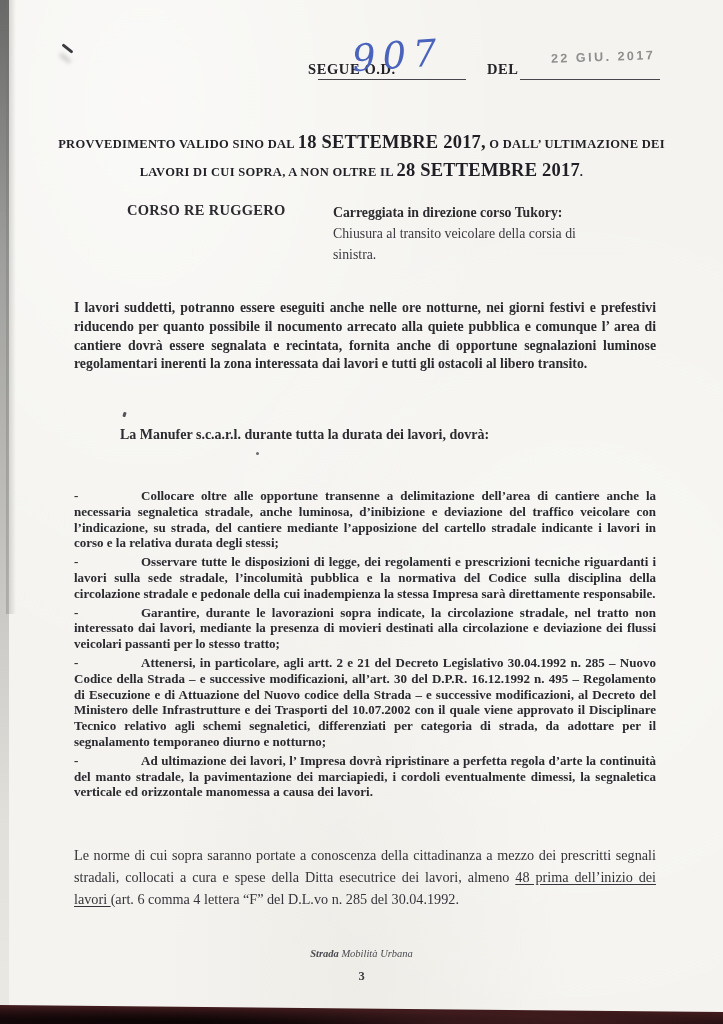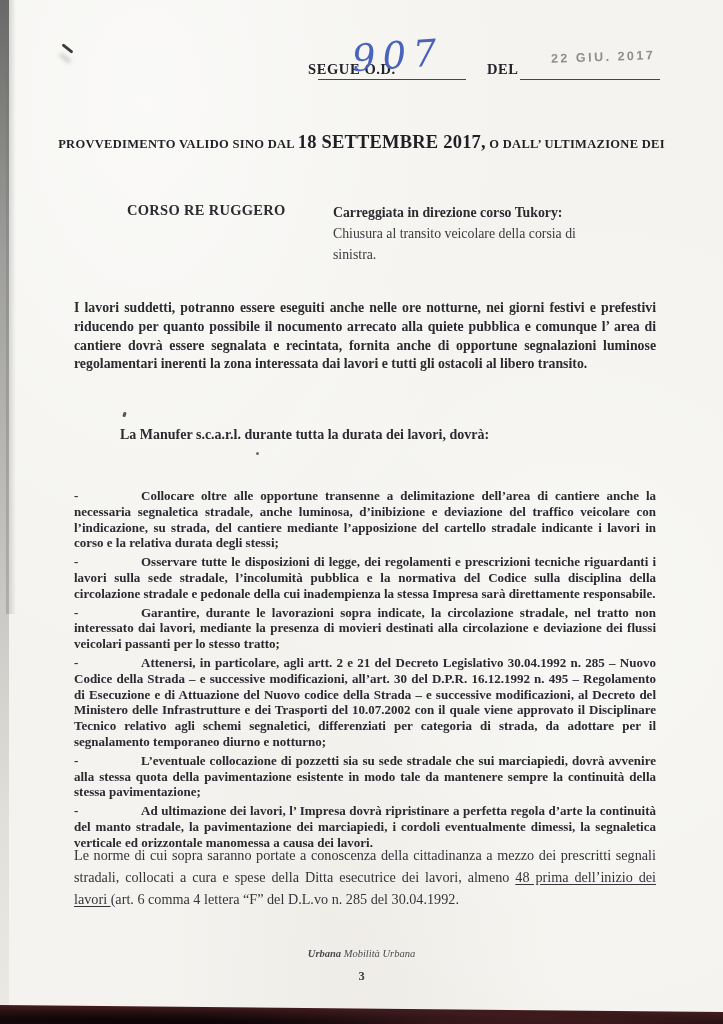--- a/index.html
+++ b/index.html
@@ -92,40 +92,40 @@
 
   <span class="hdr-label segue">SEGUE O.D.</span>
   <span class="uline uline1"></span>
   <span class="handwritten">907</span>
   <span class="hdr-label del">DEL</span>
   <span class="uline uline2"></span>
   <span class="stamp">22 GIU. 2017</span>
 
   <div class="title">
     <div><span class="t-small">PROVVEDIMENTO VALIDO SINO DAL </span><span class="t-big">18 SETTEMBRE 2017,</span><span class="t-small"> O DALL’ ULTIMAZIONE DEI</span></div>
+    <div><span class="t-small">LAVORI DI CUI SOPRA, A NON OLTRE IL </span><span class="t-big">28 SETTEMBRE 2017</span><span class="t-small">.</span></div>
   </div>
 
   <div class="loc-street">CORSO RE RUGGERO</div>
   <div class="loc-col">
     <div class="loc-dir">Carreggiata in direzione corso Tukory:</div>
     <div class="loc-measure">Chiusura al transito veicolare della corsia di sinistra.</div>
   </div>
 
   <div class="para para2 p-bold">I lavori suddetti, potranno essere eseguiti anche nelle ore notturne, nei giorni festivi e prefestivi riducendo per quanto possibile il nocumento arrecato alla quiete pubblica e comunque l’ area di cantiere dovrà essere segnalata e recintata, fornita anche di opportune segnalazioni luminose regolamentari inerenti la zona interessata dai lavori e tutti gli ostacoli al libero transito.</div>
 
   <div class="intro">La Manufer s.c.a.r.l. durante tutta la durata dei lavori, dovrà:</div>
 
   <div class="items">
     <div class="item"><span class="dash">-</span><span>Collocare oltre alle opportune transenne a delimitazione dell’area di cantiere anche la necessaria segnaletica stradale, anche luminosa, d’inibizione e deviazione del traffico veicolare con l’indicazione, su strada, del cantiere mediante l’apposizione del cartello stradale indicante i lavori in corso e la relativa durata degli stessi;</span></div>
     <div class="item"><span class="dash">-</span><span>Osservare tutte le disposizioni di legge, dei regolamenti e prescrizioni tecniche riguardanti i lavori sulla sede stradale, l’incolumità pubblica e la normativa del Codice sulla disciplina della circolazione stradale e pedonale della cui inadempienza la stessa Impresa sarà direttamente responsabile.</span></div>
     <div class="item"><span class="dash">-</span><span>Garantire, durante le lavorazioni sopra indicate, la circolazione stradale, nel tratto non interessato dai lavori, mediante la presenza di movieri destinati alla circolazione e deviazione dei flussi veicolari passanti per lo stesso tratto;</span></div>
     <div class="item"><span class="dash">-</span><span>Attenersi, in particolare, agli artt. 2 e 21 del Decreto Legislativo 30.04.1992 n. 285 – Nuovo Codice della Strada – e successive modificazioni, all’art. 30 del D.P.R. 16.12.1992 n. 495 – Regolamento di Esecuzione e di Attuazione del Nuovo codice della Strada – e successive modificazioni, al Decreto del Ministero delle Infrastrutture e dei Trasporti del 10.07.2002 con il quale viene approvato il Disciplinare Tecnico relativo agli schemi segnaletici, differenziati per categoria di strada, da adottare per il segnalamento temporaneo diurno e notturno;</span></div>
-    <div class="item"><span class="dash">-</span><span>L’eventuale collocazione di pozzetti sia su sede stradale che sui marciapiedi, dovrà avvenire alla stessa quota della pavimentazione esistente in modo tale da mantenere sempre la continuità della stessa pavimentazione;</span></div>
     <div class="item"><span class="dash">-</span><span>Ad ultimazione dei lavori, l’ Impresa dovrà ripristinare a perfetta regola d’arte la continuità del manto stradale, la pavimentazione dei marciapiedi, i cordoli eventualmente dimessi, la segnaletica verticale ed orizzontale manomessa a causa dei lavori.</span></div>
   </div>
 
   <div class="para closing"><span>Le norme di cui sopra saranno portate a conoscenza della cittadinanza a mezzo dei prescritti segnali stradali, collocati a cura e spese della Ditta esecutrice dei lavori, almeno </span><span class="u">48 prima dell’inizio dei lavori </span><span>(art. 6 comma 4 lettera “F” del D.L.vo n. 285 del 30.04.1992.</span></div>
 
-  <div class="footer-office"><span class="b">Urbana</span><span> Mobilità Urbana</span></div>
+  <div class="footer-office"><span class="b">Strada</span><span> Mobilità Urbana</span></div>
   <div class="page-number">3</div>
 
   <div class="scan-bottom"></div>
 </div>
 
 </body></html>

